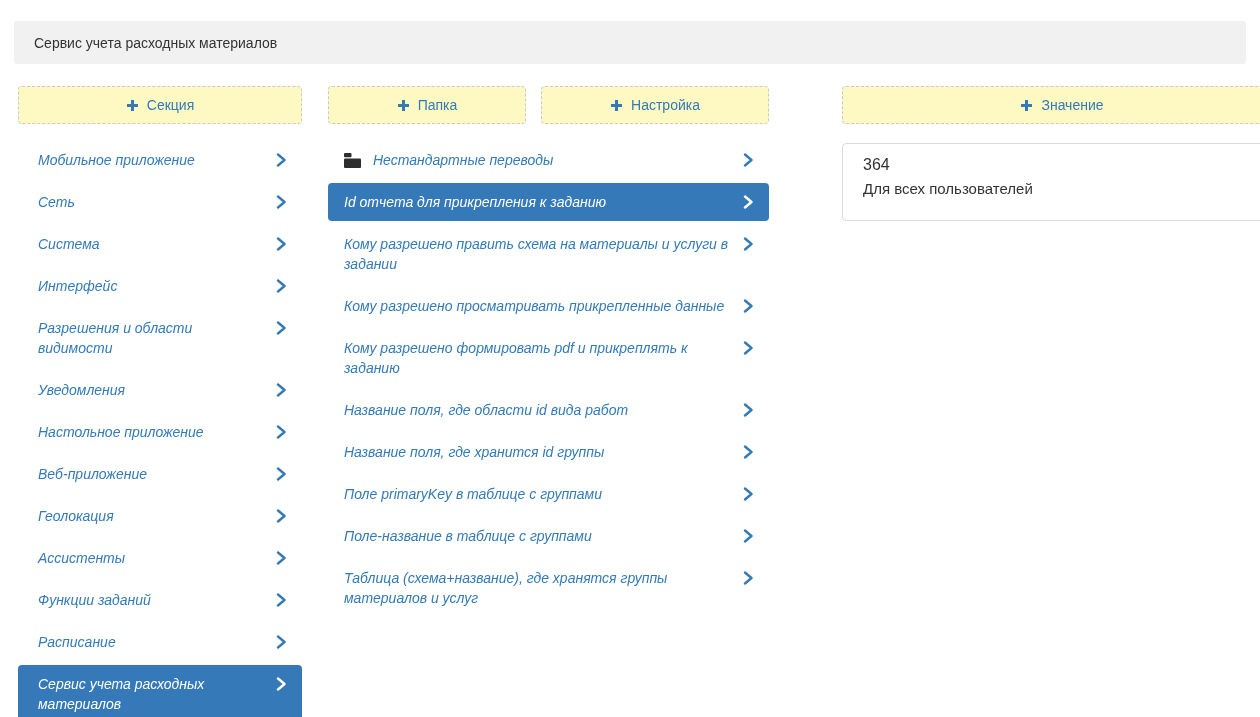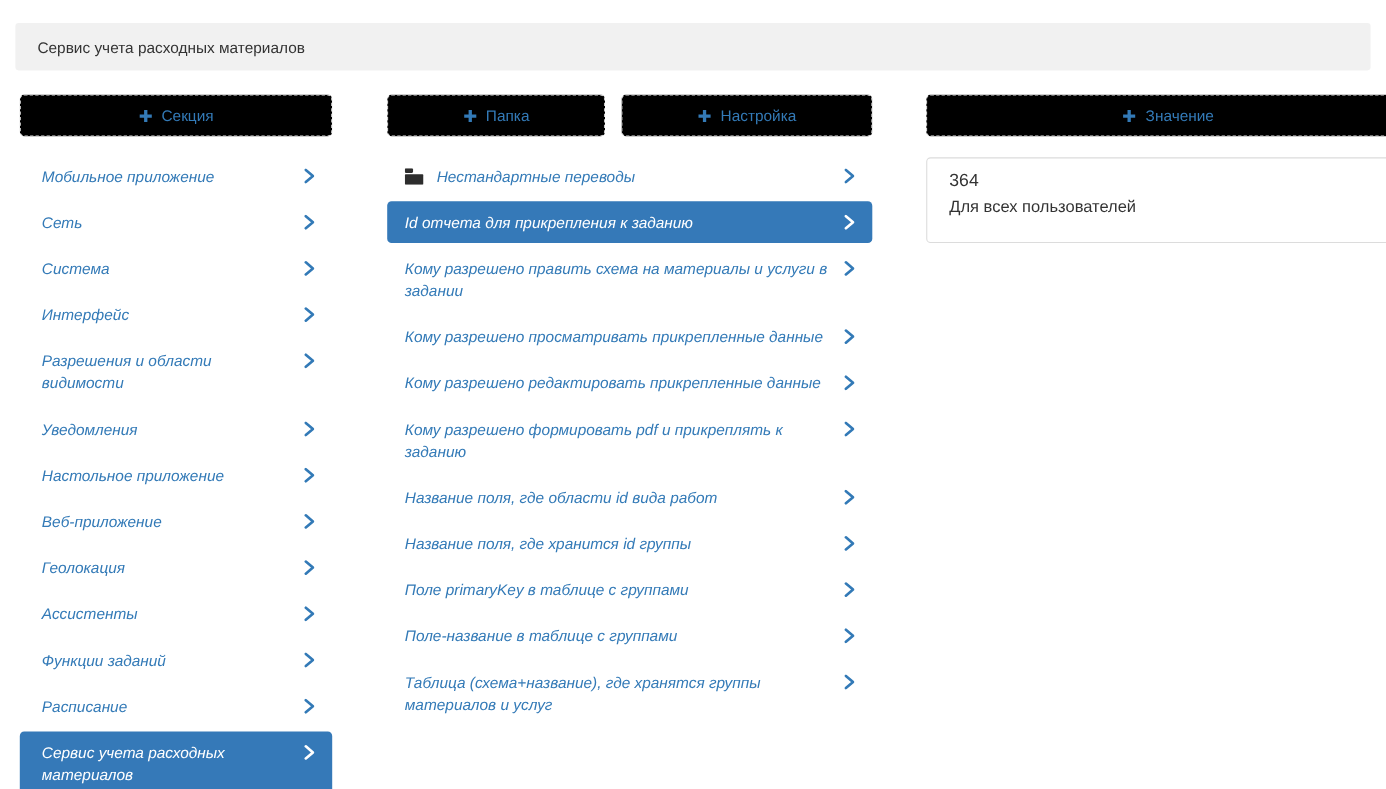--- a/index.html
+++ b/index.html
@@ -14,25 +14,25 @@
   *{box-sizing:border-box;}
   html,body{margin:0;padding:0;width:1260px;height:717px;overflow:hidden;background:#ffffff;
     font-family:"Liberation Sans","DejaVu Sans",sans-serif;font-size:14px;color:var(--text-dark);}
   .topbar{
     position:absolute;left:14px;top:21px;width:1232px;height:43px;
     background:var(--header-bg);border-radius:3px;
     display:flex;align-items:center;padding-left:20px;color:var(--text-dark);font-size:14px;
   }
   .col{position:absolute;top:86px;}
   .col-sections{left:18px;width:284px;}
-  .col-settings{left:352px;width:441px;}
+  .col-settings{left:328px;width:441px;}
   .col-values{left:842px;width:440px;}
   .btn-row{display:flex;gap:15px;}
   .add-btn{
-    height:38px;flex:1;background:#000000;border:1px dashed var(--border-dashed);border-radius:4px;
+    height:38px;flex:1;background:#fef9c3;border:1px dashed var(--border-dashed);border-radius:4px;
     display:flex;align-items:center;justify-content:center;gap:8px;
     color:var(--accent);font-size:14px;cursor:pointer;font-family:inherit;
   }
   .btn-folder{flex:0 0 198px;}
   .btn-setting{flex:0 0 228px;}
   .plus-icon{display:inline-flex;color:var(--accent);}
   .list{margin-top:15px;display:flex;flex-direction:column;}
   .row{
     display:flex;align-items:flex-start;gap:6px;
     padding:11px 16px 11px 20px;line-height:20px;color:var(--accent);cursor:pointer;font-style:italic;
@@ -248,29 +248,20 @@
       <div class="row">
 
         <span class="label">Кому разрешено просматривать прикрепленные данные</span>
         <span class="chevron">
           <svg width="10" height="14" viewBox="0 0 10 14">
             <path d="M2 1.5 L8.5 7 L2 12.5" fill="none" stroke="currentColor" stroke-width="2.4" stroke-linecap="round" stroke-linejoin="round"></path>
           </svg>
         </span>
       </div>
 
-      <div class="row">
-
-        <span class="label">Кому разрешено редактировать прикрепленные данные</span>
-        <span class="chevron">
-          <svg width="10" height="14" viewBox="0 0 10 14">
-            <path d="M2 1.5 L8.5 7 L2 12.5" fill="none" stroke="currentColor" stroke-width="2.4" stroke-linecap="round" stroke-linejoin="round"></path>
-          </svg>
-        </span>
-      </div>
 
       <div class="row">
 
         <span class="label">Кому разрешено формировать pdf и прикреплять к заданию</span>
         <span class="chevron">
           <svg width="10" height="14" viewBox="0 0 10 14">
             <path d="M2 1.5 L8.5 7 L2 12.5" fill="none" stroke="currentColor" stroke-width="2.4" stroke-linecap="round" stroke-linejoin="round"></path>
           </svg>
         </span>
       </div>

